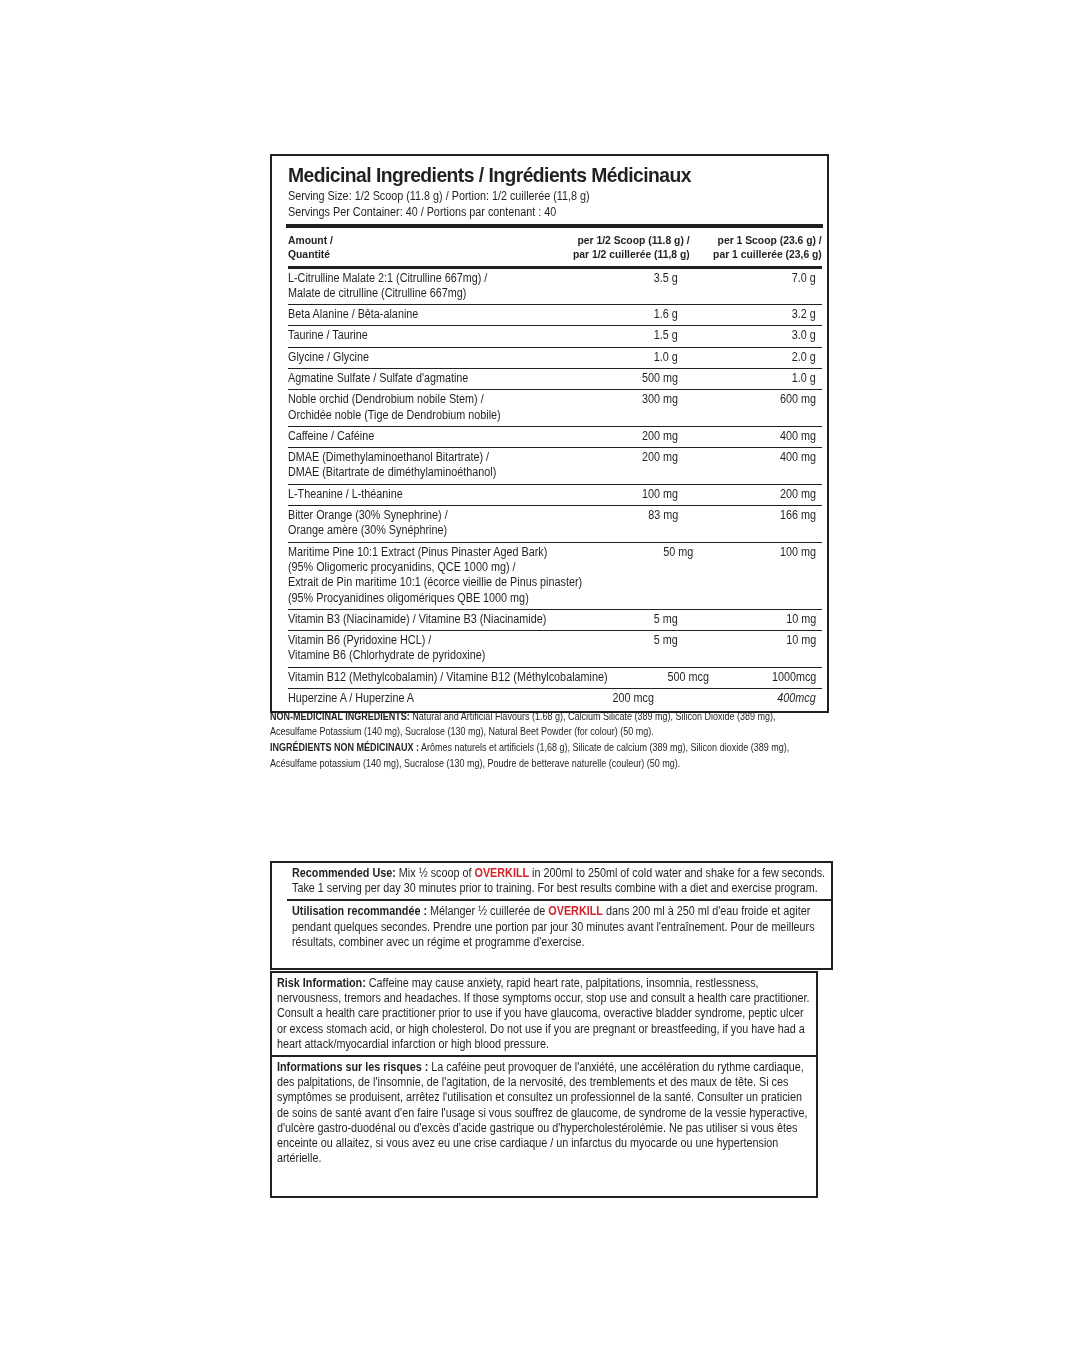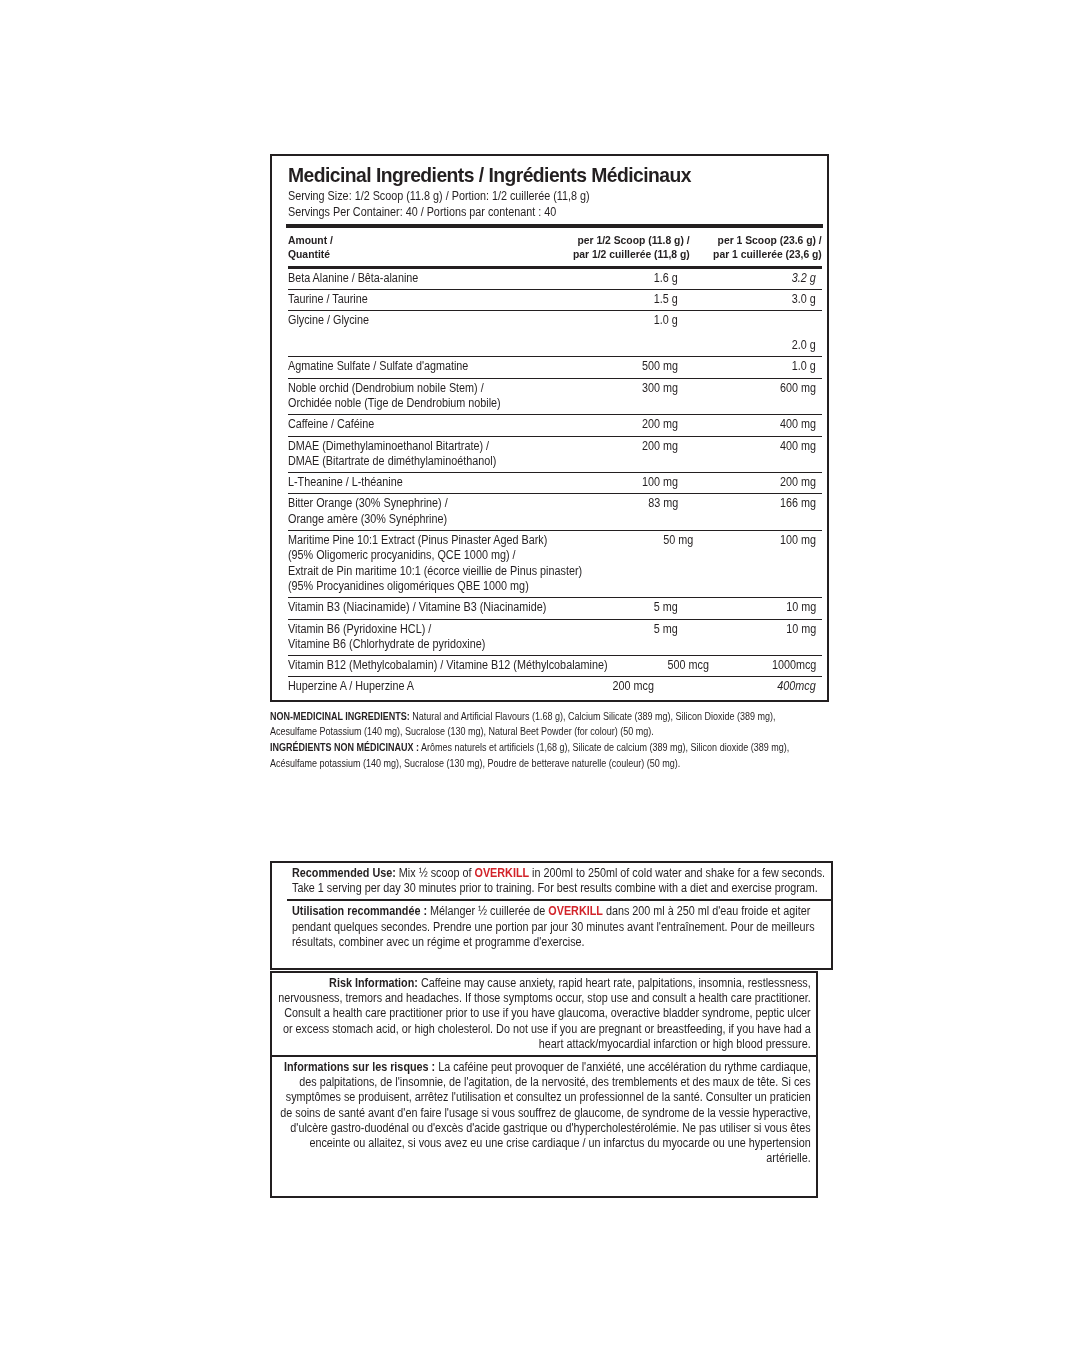--- a/index.html
+++ b/index.html
@@ -47,21 +47,21 @@
 
   .box {
     position: absolute; left: 270px; width: 535px;
     border: 2.5px solid #231f20; padding: 3px 4px 3px 5px;
     font-size: 12px; line-height: 15.2px;
   }
   .box .inner { width: 593px; transform: scaleX(0.9); transform-origin: left top; }
   .box p { margin: 0; }
   .box .divider { height: 2px; background: #231f20; margin: 3px -4px 3px -5px; }
   .rec-box { top: 861px; height: 99px; padding-left: 20px; }
-  .risk-box { top: 971px; height: 217px; text-align: right; }
+  .risk-box { top: 971px; height: 217px; }
   .brand { color: #d2232a; font-weight: bold; }
 </style>
 </head>
 <body>
 
 <div class="med-box">
   <div class="med-title">Medicinal Ingredients / Ingrédients Médicinaux</div>
   <div class="serving">Serving Size: 1/2 Scoop (11.8 g) / Portion: 1/2 cuillerée (11,8 g)</div>
   <div class="serving">Servings Per Container: 40 / Portions par contenant : 40</div>
   <div class="thick-rule"></div>
@@ -77,38 +77,46 @@
     </div>
     <div class="c-full" style="width:132px">
       <div><span class="sq-r">per 1 Scoop (23.6 g) /</span></div>
       <div><span class="sq-r">par 1 cuillerée (23,6 g)</span></div>
     </div>
   </div>
 
   <div id="ingredient-rows">
       <div class="row">
         <div class="c-name">
+          <div><span class="sq">L-Citrulline Malate 2:1 (Citrulline 667mg) /</span></div>
+          <div><span class="sq">Malate de citrulline (Citrulline 667mg)</span></div>
+        </div>
+        <div class="c-half val"><span class="sq-r">3.5 g</span></div>
+        <div class="c-full" style="width: 110px; padding-right: 6px;"><span class="sq-r">7.0 g</span></div>
+      </div>
+      <div class="row">
+        <div class="c-name">
           <div><span class="sq">Beta Alanine / Bêta-alanine</span></div>
         </div>
         <div class="c-half val"><span class="sq-r">1.6 g</span></div>
-        <div class="c-full" style="width: 110px; padding-right: 6px; font-style: italic;"><span class="sq-r">3.2 g</span></div>
+        <div class="c-full" style="width: 110px; padding-right: 6px;"><span class="sq-r">3.2 g</span></div>
       </div>
       <div class="row">
         <div class="c-name">
           <div><span class="sq">Taurine / Taurine</span></div>
         </div>
         <div class="c-half val"><span class="sq-r">1.5 g</span></div>
         <div class="c-full" style="width: 110px; padding-right: 6px;"><span class="sq-r">3.0 g</span></div>
       </div>
       <div class="row">
         <div class="c-name">
           <div><span class="sq">Glycine / Glycine</span></div>
         </div>
         <div class="c-half val"><span class="sq-r">1.0 g</span></div>
-        <div class="c-full" style="width: 110px; padding-right: 6px; margin-top: 25px;"><span class="sq-r">2.0 g</span></div>
+        <div class="c-full" style="width: 110px; padding-right: 6px;"><span class="sq-r">2.0 g</span></div>
       </div>
       <div class="row">
         <div class="c-name">
           <div><span class="sq">Agmatine Sulfate / Sulfate d'agmatine</span></div>
         </div>
         <div class="c-half val"><span class="sq-r">500 mg</span></div>
         <div class="c-full" style="width: 110px; padding-right: 6px;"><span class="sq-r">1.0 g</span></div>
       </div>
       <div class="row">
         <div class="c-name">

